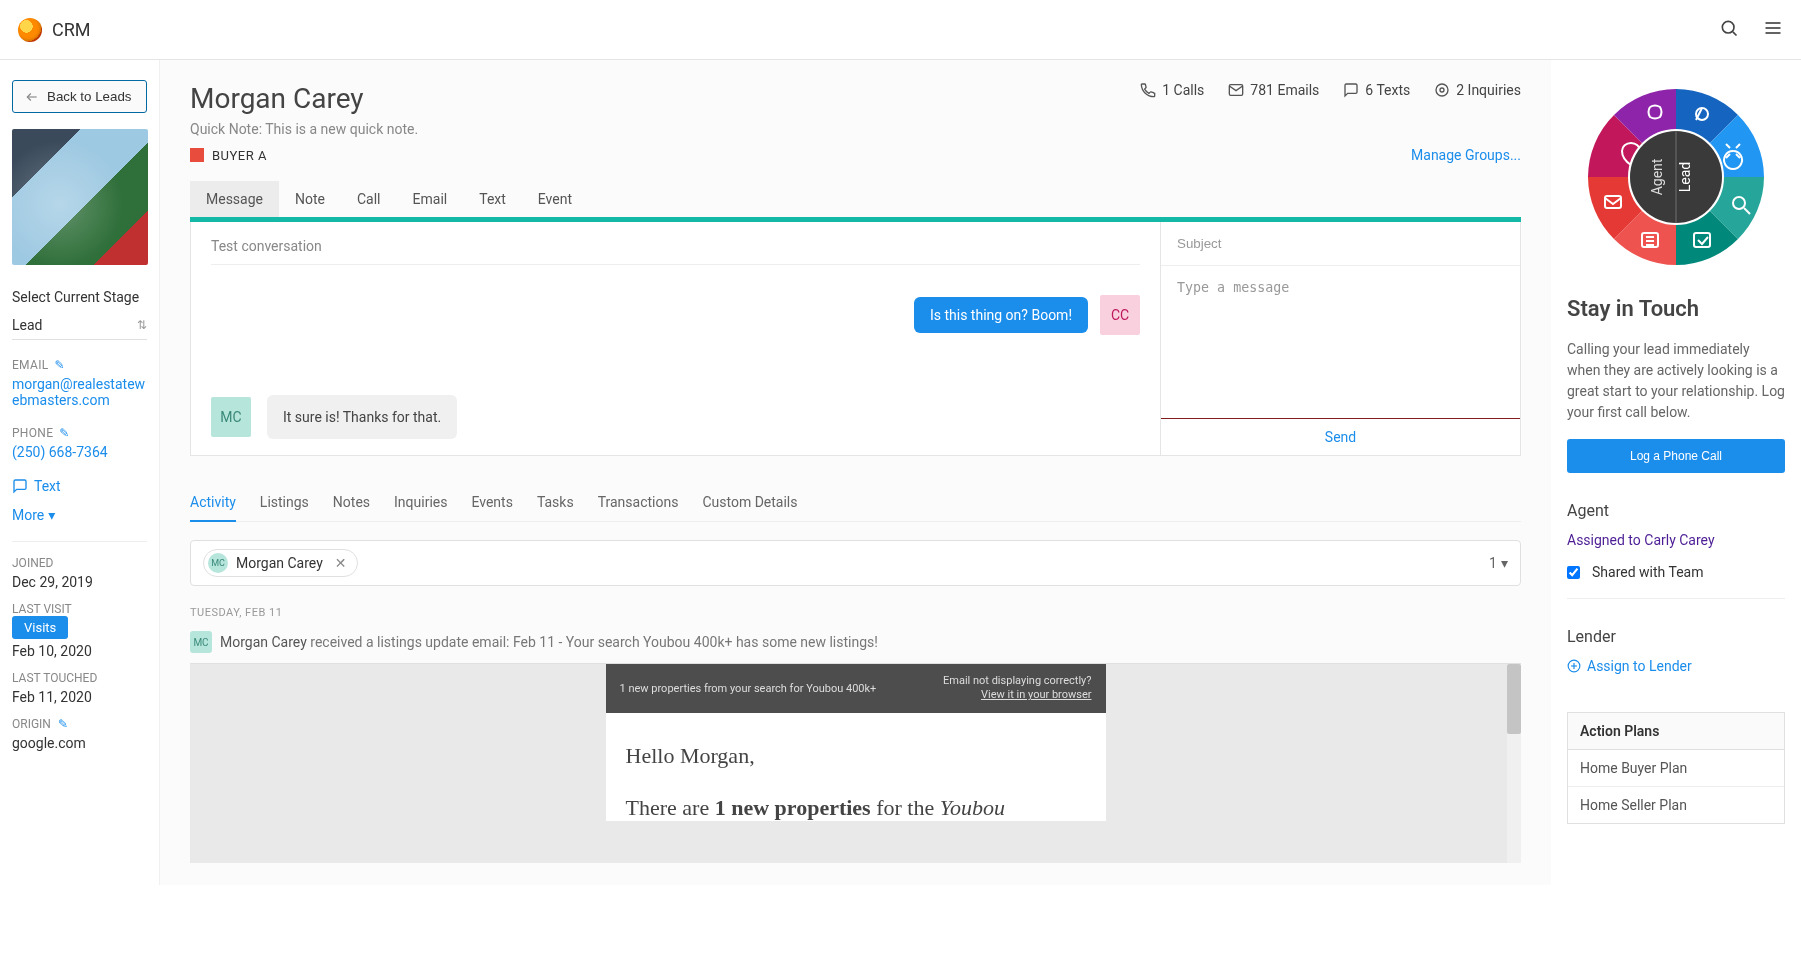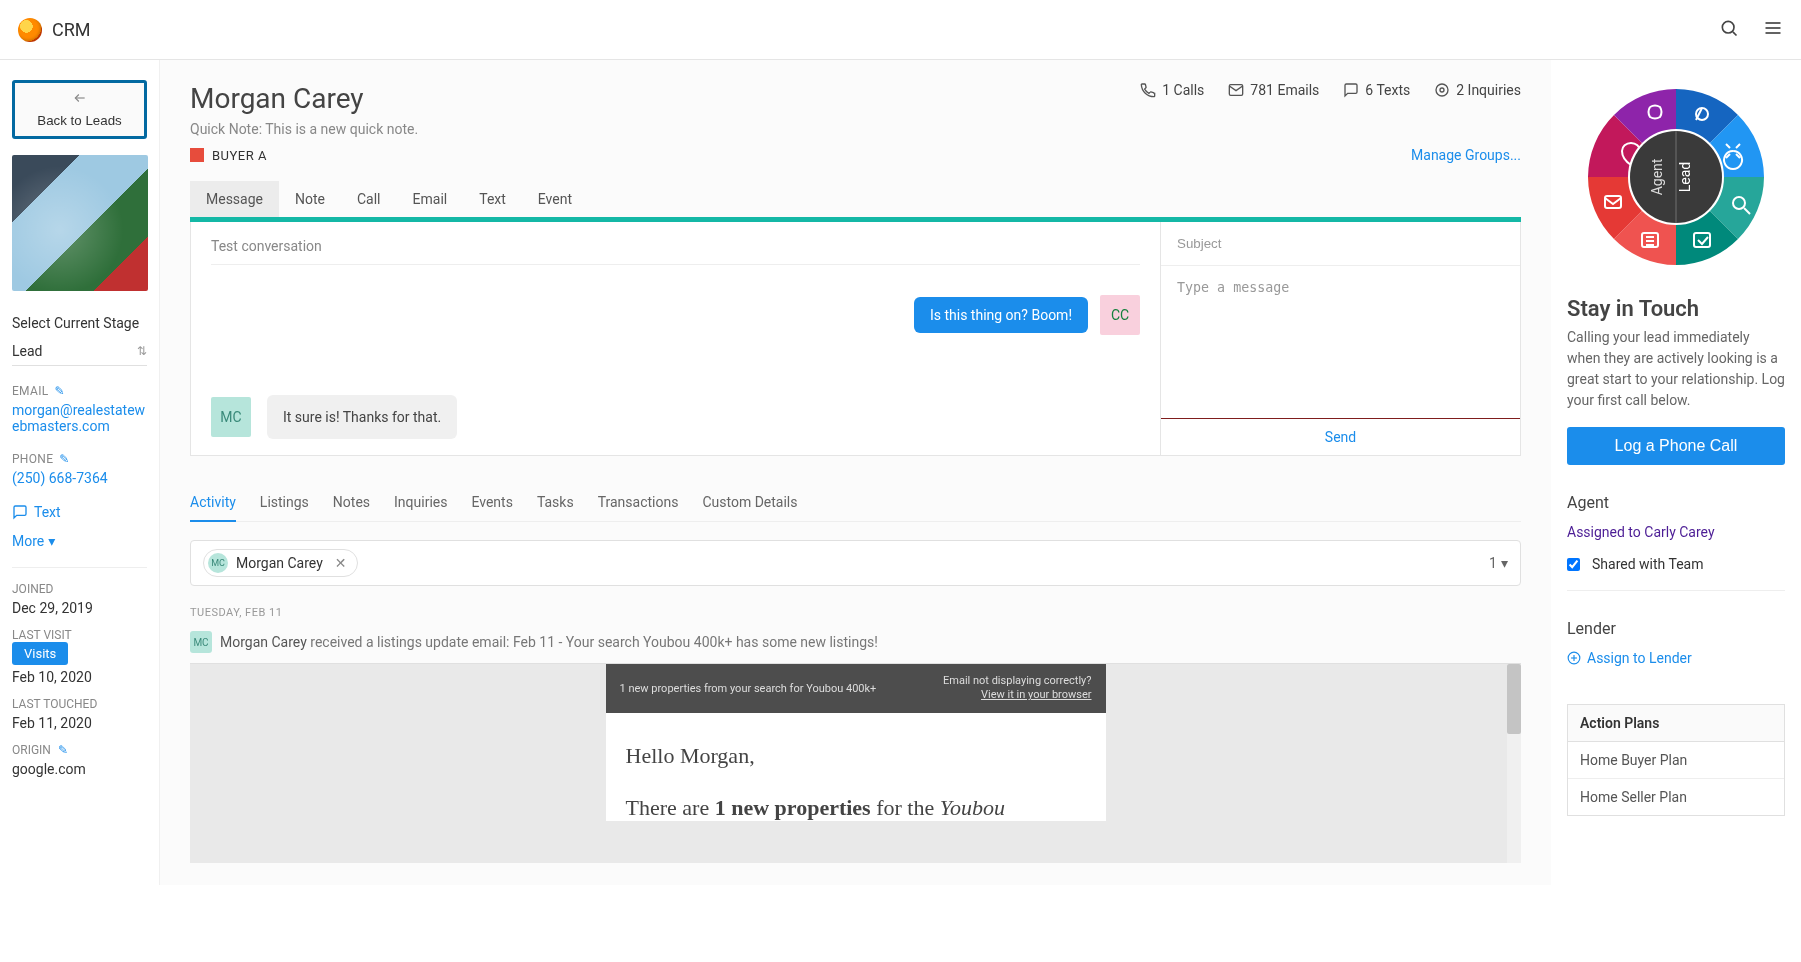--- a/index.html
+++ b/index.html
@@ -10,21 +10,21 @@
 .brand-icon { width: 24px; height: 24px; border-radius: 50%; background: radial-gradient(circle at 35% 35%, #ffd54a 0 28%, #ff8a00 29% 68%, #e84300 69% 100%); box-shadow: inset -2px -2px 3px rgba(0,0,0,.2); }
 .brand-text { font-size: 18px; color: #333; }
 .topbar-right { display: flex; gap: 24px; align-items: center; color: #444; }
 .icon-btn { cursor: pointer; color: #444; }
 
 .layout { display: flex; }
 .sidebar-left { width: 160px; padding: 20px 12px; border-right: 1px solid #f0f0f0; }
 .main { flex: 1; background: #fbfbfb; padding: 22px 30px; }
 .sidebar-right { width: 250px; padding: 22px 16px; }
 
-.btn-back { display: flex; align-items: center; gap: 8px; border: 3px solid #0369a1; background: #fafafa; border-radius: 3px; padding: 8px 12px; cursor: pointer; color: #333; width: 100%; flex-direction: column; }
+.btn-back { display: flex; align-items: center; gap: 8px; border: 1px solid #0369a1; background: #fafafa; border-radius: 3px; padding: 8px 12px; cursor: pointer; color: #333; width: 100%; }
 .btn-back svg { color: #888; }
 
 .photo { width: 136px; height: 136px; margin-top: 16px; background: linear-gradient(135deg, #3a4a5a 0 25%, #9ec9e2 25% 55%, #2f6f3a 55% 80%, #c03030 80% 100%); border-radius: 2px; position: relative; overflow: hidden; }
 .photo::after { content:""; position:absolute; inset:0; background: radial-gradient(circle at 35% 55%, rgba(255,255,255,.25), transparent 55%); }
 
 .side-label { font-size: 14px; color: #333; margin-top: 24px; }
 .stage-select { display: flex; justify-content: space-between; align-items: center; border-bottom: 1px solid #e0e0e0; padding: 6px 0; margin-top: 6px; cursor: pointer; }
 .stage-select .caret { color: #999; font-size: 12px; }
 
 .meta-row { margin-top: 18px; }
@@ -59,21 +59,21 @@
 .notes-tabs .tab { padding: 10px 16px; cursor: pointer; color: #555; }
 .notes-tabs .tab.active { background: #ececec; }
 
 .conv-wrap { display: flex; border: 1px solid #e5e5e5; border-top: 0; background: #fff; }
 .conv-left { flex: 1; padding: 16px 20px; }
 .conv-right { width: 360px; border-left: 1px solid #e5e5e5; display: flex; flex-direction: column; }
 .conv-title { color: #888; border-bottom: 1px solid #eee; padding-bottom: 10px; }
 .bubble-row { display: flex; justify-content: flex-end; align-items: center; gap: 12px; margin-top: 30px; }
 .bubble-blue { background: #1b8deb; color: #fff; padding: 10px 16px; border-radius: 6px; max-width: 70%; }
 .avatar-sq { width: 40px; height: 40px; display: flex; align-items: center; justify-content: center; font-size: 14px; border-radius: 2px; }
-.avatar-cc { background: #f9d0dd; color: #15803d; }
+.avatar-cc { background: #f9d0dd; color: #be185d; }
 .avatar-mc { background: #b6e5db; color: #3a8a7a; }
 .bubble-row-left { display: flex; justify-content: flex-start; align-items: center; gap: 16px; margin-top: 60px; }
 .bubble-grey { background: #f0f0f0; color: #444; padding: 14px 16px; border-radius: 6px; max-width: 70%; }
 
 .subj-input { width: 100%; border: 0; border-bottom: 1px solid #eee; padding: 14px 16px; outline: none; color: #666; }
 .subj-input::placeholder { color: #999; }
 .msg-textarea { flex: 1; width: 100%; border: 0; padding: 14px 16px; outline: none; resize: none; min-height: 140px; }
 .msg-textarea::placeholder { color: #999; }
 .send-bar { border-top: 1px solid #7f1d1d; text-align: center; padding: 10px; }
 .send-bar a { color: #1b8deb; cursor: pointer; }
@@ -101,22 +101,22 @@
 .email-head-sm { text-align: right; line-height: 1.3; }
 .email-head-sm .u { text-decoration: underline; cursor: pointer; }
 .email-body { padding: 30px 20px 0; font-family: Georgia, serif; font-size: 22px; color: #444; }
 .email-body .it { font-style: italic; }
 .scroll-fake { position: absolute; right: 0; top: 0; width: 14px; height: 100%; background: #f0f0f0; }
 .scroll-thumb { position: absolute; right: 0; top: 0; width: 14px; height: 70px; background: #c4c4c4; border-radius: 2px; }
 
 
 .wheel-wrap { display: flex; justify-content: center; }
 .right-h2 { font-size: 22px; color: #444; margin-top: 24px; font-weight: 600; }
-.right-p { color: #666; margin-top: 6px; line-height: 1.5; }
-.primary-btn { display: block; width: 100%; background: #1b8deb; color: #fff; border: 0; padding: 10px; border-radius: 3px; margin-top: 16px; cursor: pointer; font-size: 16px; }
+.right-p { color: #666; margin-top: 18px; line-height: 1.5; }
+.primary-btn { display: block; width: 100%; background: #1b8deb; color: #fff; border: 0; padding: 10px; border-radius: 3px; margin-top: 16px; cursor: pointer; font-size: 12px; }
 .right-section { margin-top: 28px; border-bottom: 1px solid #eee; padding-bottom: 18px; }
 .right-section h3 { font-size: 16px; color: #444; font-weight: 400; }
 .right-link { color: #4c1d95; display: block; margin-top: 12px; }
 .chk-row { display: flex; align-items: center; gap: 12px; margin-top: 16px; }
 .assign-link { display: inline-flex; align-items: center; gap: 6px; color: #1b8deb; margin-top: 12px; }
 
 .plan-box { border: 1px solid #e0e0e0; margin-top: 18px; }
 .plan-head { padding: 10px 12px; border-bottom: 1px solid #e0e0e0; font-weight: 600; background: #fafafa; }
 .plan-item { padding: 10px 12px; border-bottom: 1px solid #eee; color: #555; cursor: pointer; }
 .plan-item:last-child { border-bottom: 0; }

